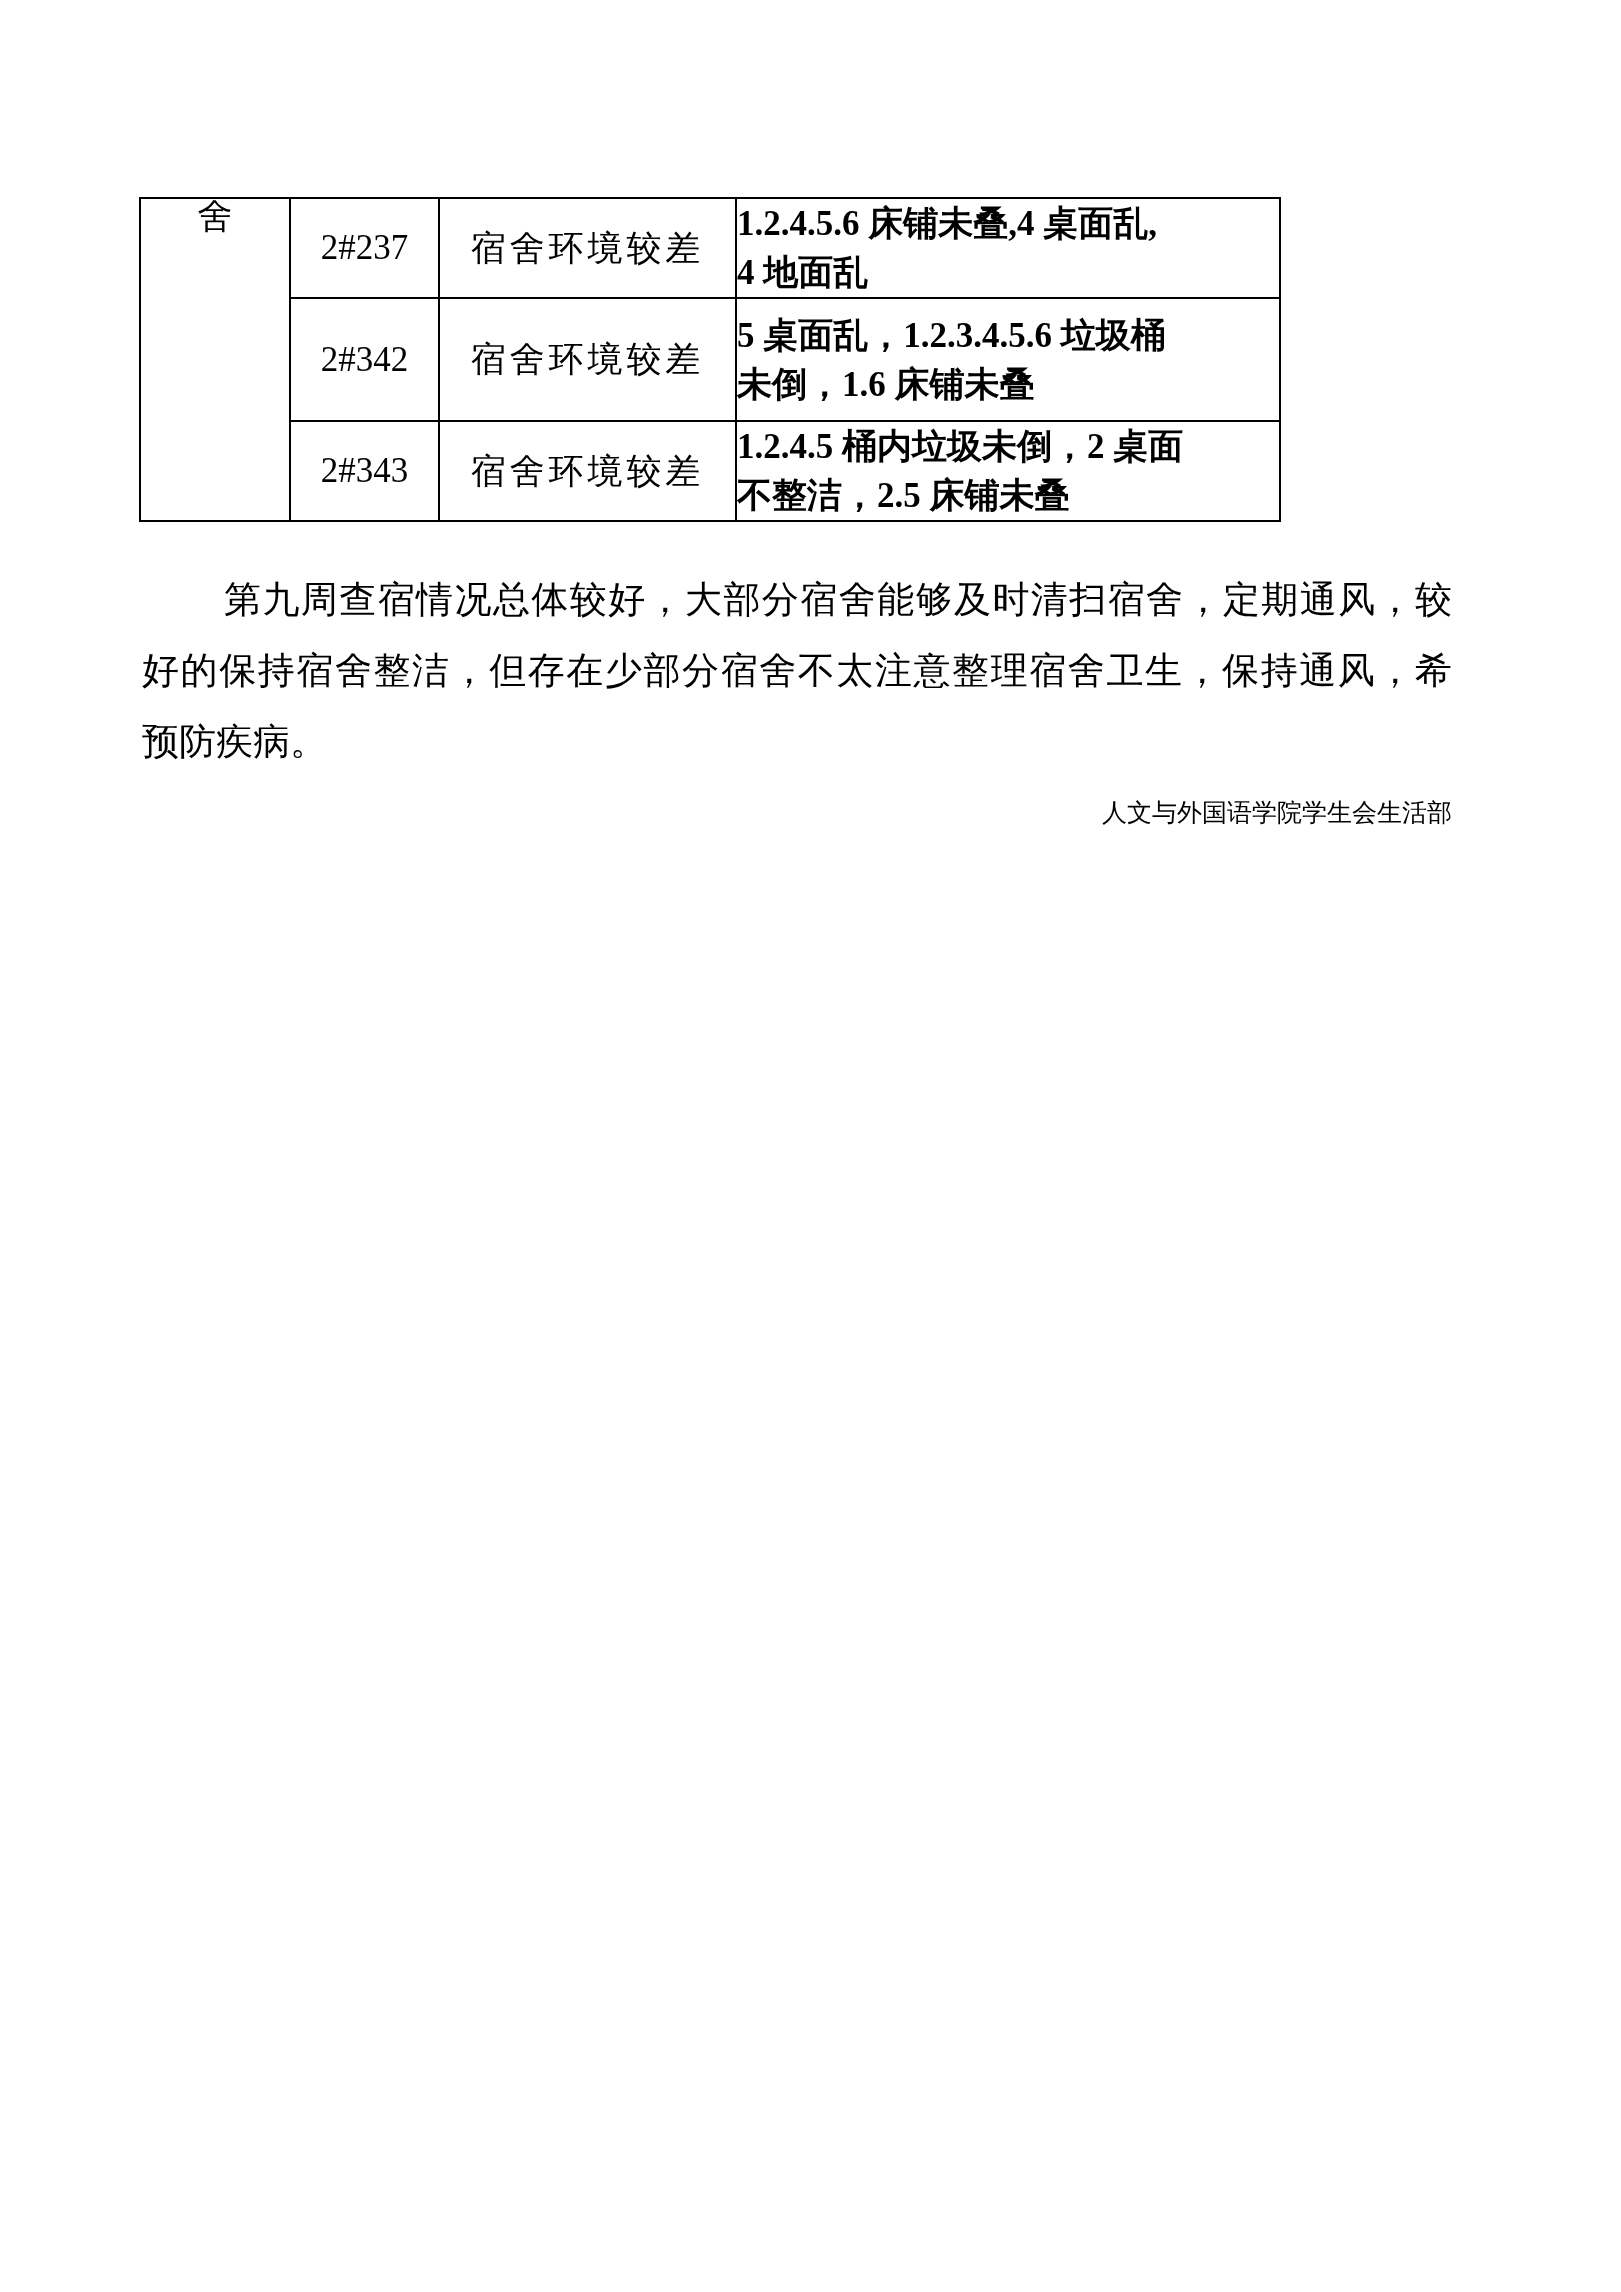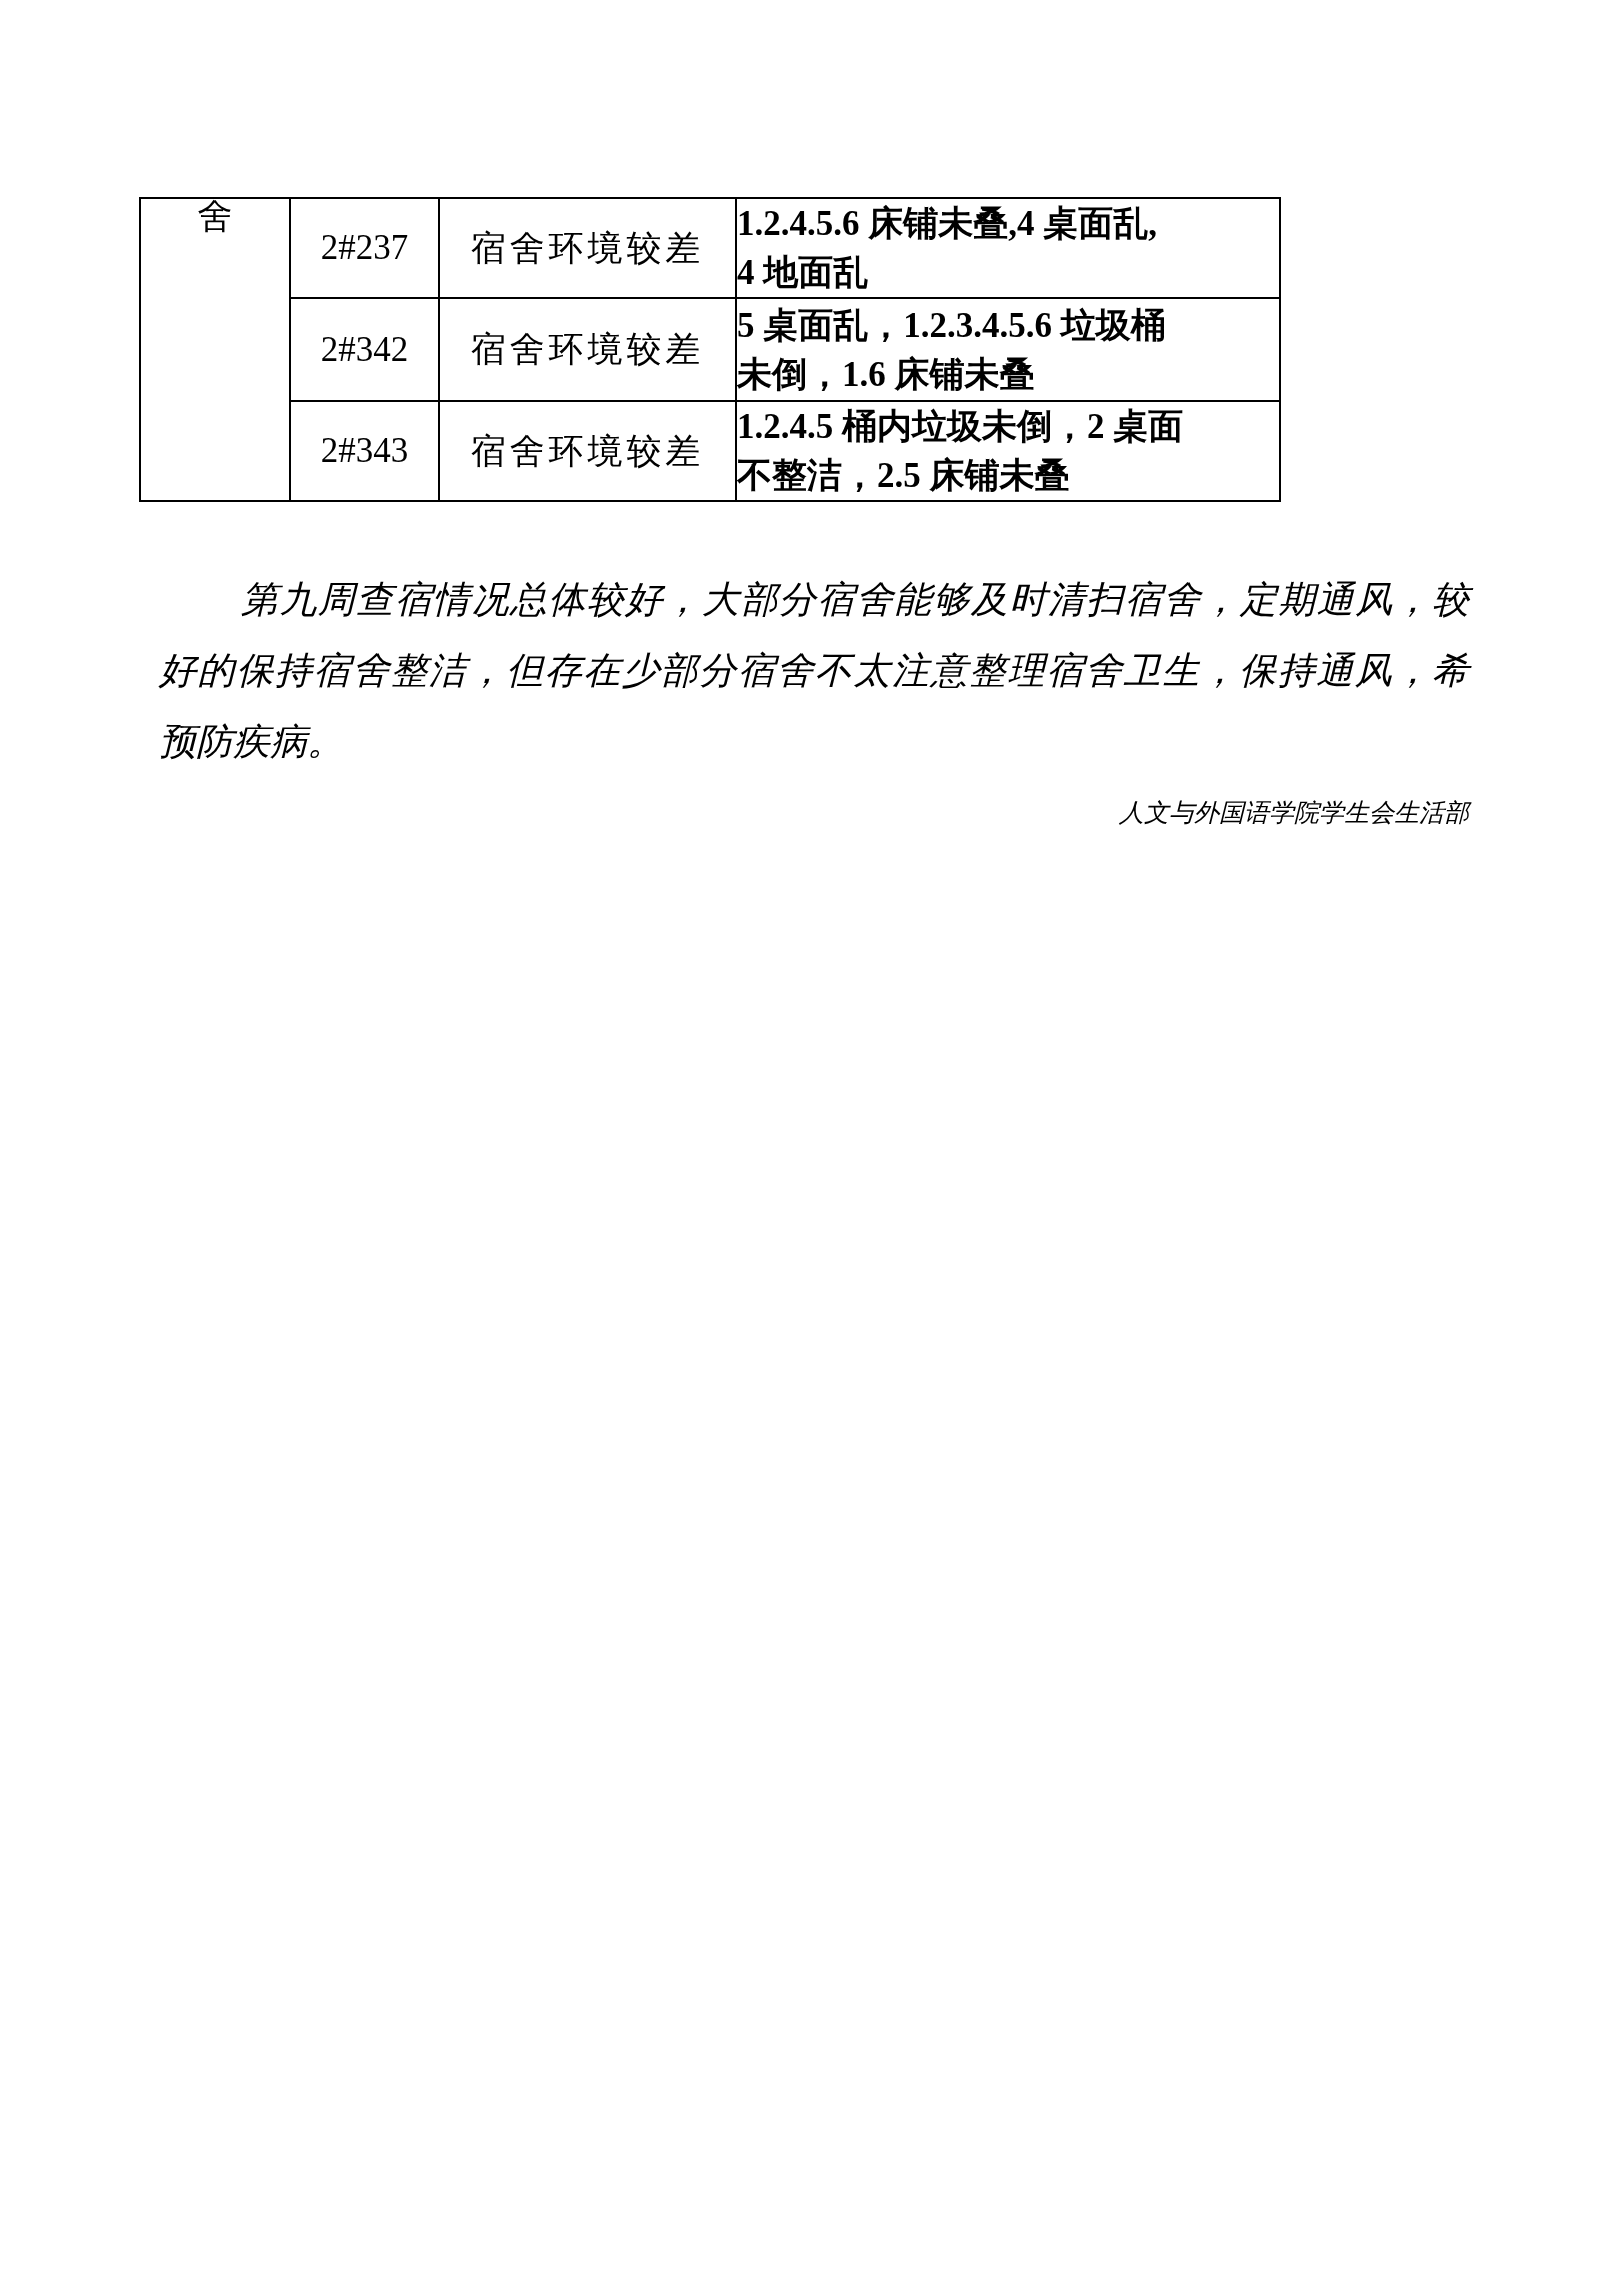--- a/index.html
+++ b/index.html
@@ -62,30 +62,29 @@
     padding-left: 11.8px;
     padding-right: 3.9px;
   }
   .detail-line {
     line-height: 49px;
     font-size: 35px;
     white-space: nowrap;
     font-weight: bold;
   }
   tr.row-1 { height: 100px; }
-  tr.row-2 { height: 103px; }
+  tr.row-2 { height: 123px; }
   tr.row-3 { height: 96px; }
 
   
   .body-text {
     position: absolute;
-    left: 159px;
+    left: 142px;
     top: 564px;
     width: 1310px;
-    font-style: italic;
   }
   .bline {
     height: 71px;
     line-height: 71px;
     font-size: 37px;
     white-space: nowrap;
   }
   .bline.just {
     white-space: normal;
     text-align: justify;

